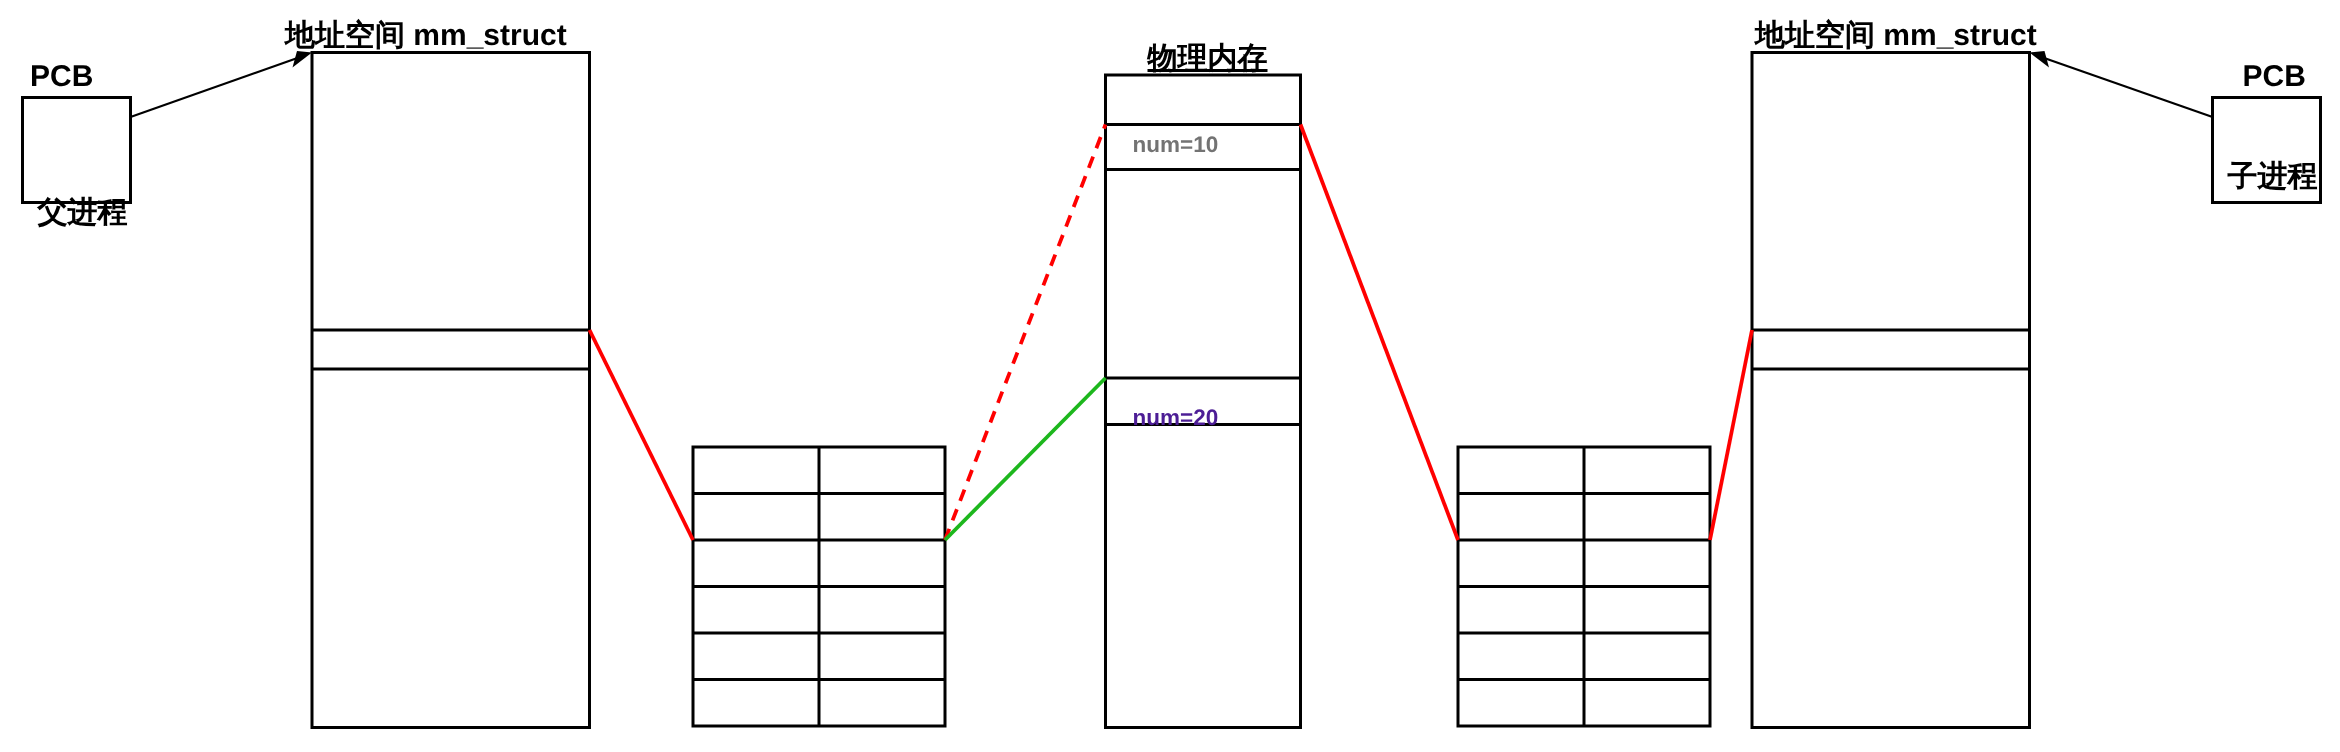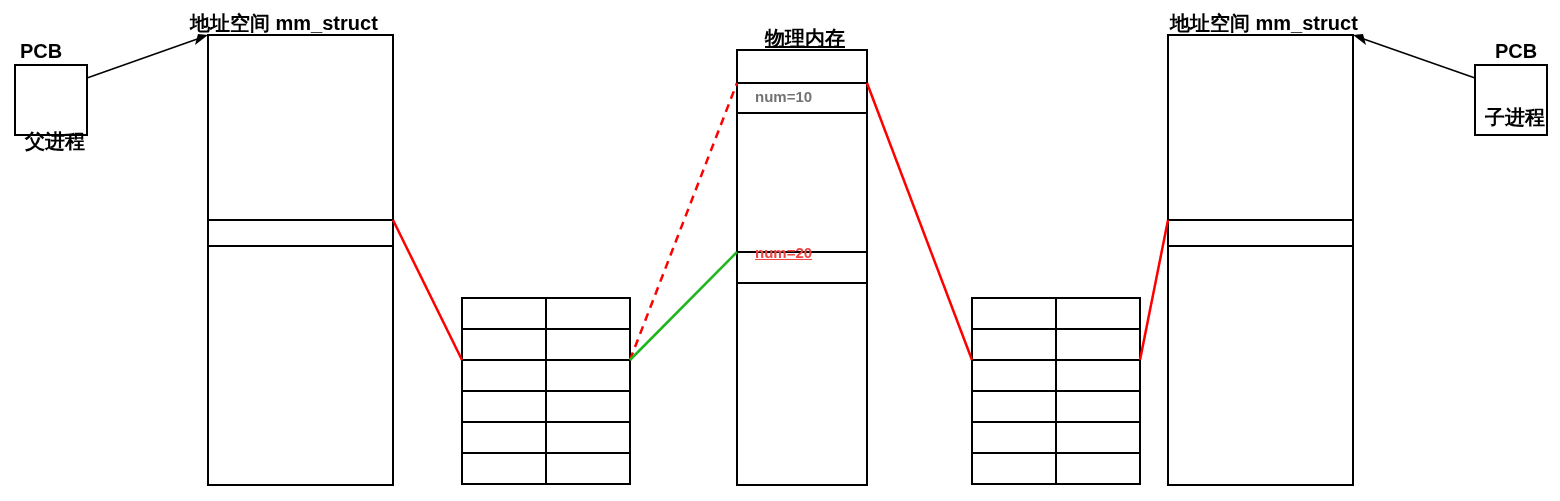--- a/index.html
+++ b/index.html
@@ -92,13 +92,13 @@
 
 <div class="label" style="left:1495px; top:40px;">PCB</div>
 <div class="label" style="left:1485px; top:92px;margin-top:12px;">子进程</div>
 
 <div class="label" style="left:190px; top:10px;">地址空间 mm_struct</div>
 <div class="label" style="left:1170px; top:10px;">地址空间 mm_struct</div>
 
 <div class="label" style="left:765px; top:25px;text-decoration:underline;">物理内存</div>
 
 <div class="label label-small" style="left:755px; top:88px; color:#737373;text-align:right;">num=10</div>
-<div class="label label-small" style="left:755px; top:244px; color:#ef4444;text-decoration:underline;">num=20</div>
+<div class="label label-small" style="left:755px; top:270px; color:#4c1d95;">num=20</div>
 
 </body></html>

